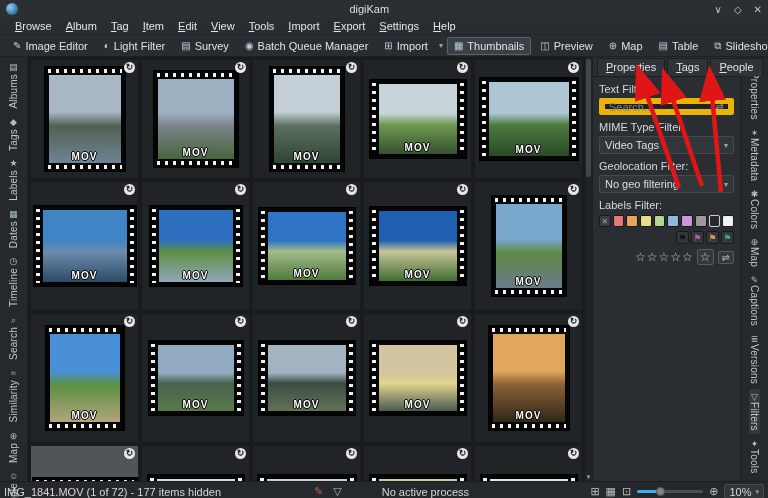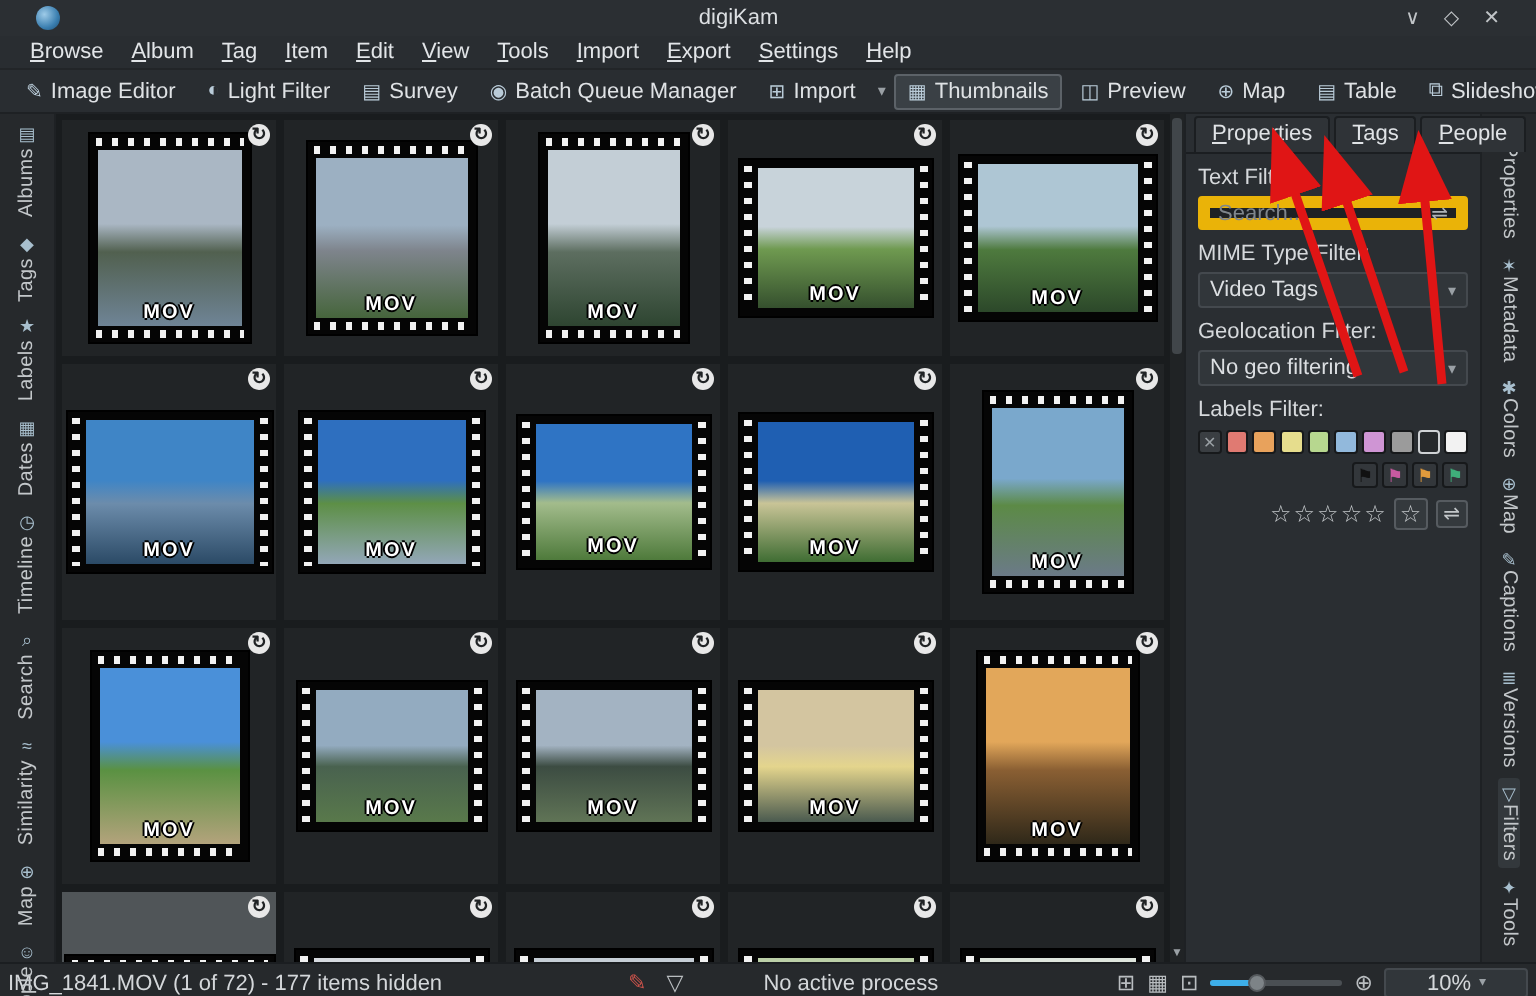--- a/index.html
+++ b/index.html
@@ -1,20 +1,20 @@
 <!DOCTYPE html>
 <html><head>
 <meta charset="utf-8">
 <style>
   html,body{margin:0;padding:0;background:#1a1d1f;}
   *{box-sizing:border-box;font-family:"Liberation Sans",sans-serif;}
   .app{position:relative;width:768px;height:498px;background:#2a2e32;color:#d8dbde;overflow:hidden;}
 
   
-  .titlebar{height:18px;background:#2b2f33;display:flex;align-items:center;padding:0 18px;font-size:11px;color:#cfd2d5;}
+  .titlebar{height:18px;background:#2b2f33;display:flex;align-items:center;padding:0 6px;font-size:11px;color:#cfd2d5;}
   .app-icon{width:12px;height:12px;border-radius:50%;background:radial-gradient(circle at 35% 35%,#9ecbe8,#3b7fb0 60%,#1d4e74);margin-right:6px;flex:0 0 auto;}
   .tb-title{flex:1;text-align:center;color:#dcdfe2;}
   .winbtns{display:flex;gap:12px;color:#c0c4c7;font-size:10px;}
   .winbtns span{cursor:default;}
 
   
   .menubar{height:17px;background:#292d31;display:flex;align-items:center;padding:0 8px;gap:0;font-size:11px;border-bottom:1px solid #222528;}
   .menu-item{padding:1px 7px;color:#e2e5e8;display:inline-block;}
   .menu-item::first-letter{text-decoration:underline;}
 
@@ -89,21 +89,21 @@
   .sb-left{width:300px;white-space:nowrap;overflow:hidden;}
   .badge{width:160px;height:14px;background:linear-gradient(180deg,#9ada9a,#85cc85);border:1px solid #3f8f3f;border-radius:2px;color:#17301a;padding:0 4px;line-height:13px;font-size:11px;}
   .sb-icon{margin-left:10px;font-size:11px;}
   .sb-red{color:#c8524a;}
   .sb-gray{color:#b9bdc0;}
   .sb-proc{margin-left:40px;white-space:nowrap;}
   .sb-zoomgrp{margin-left:auto;display:flex;align-items:center;gap:6px;}
   .zslider{width:66px;height:3px;background:#4a4f53;border-radius:2px;position:relative;}
   .zslider .zfill{position:absolute;left:0;top:0;bottom:0;width:22px;background:#3daee9;border-radius:2px;}
   .zslider .zhandle{position:absolute;left:19px;top:-3px;width:9px;height:9px;border-radius:50%;background:#7d8387;border:1px solid #55595d;}
-  .zval{background:#31363a;border:1px solid #44494e;border-radius:2px;padding:0 20px;height:15px;line-height:14px;display:flex;align-items:center;gap:4px;}
+  .zval{background:#31363a;border:1px solid #44494e;border-radius:2px;padding:0 4px;height:15px;line-height:14px;display:flex;align-items:center;gap:4px;}
   .zval .caret{font-size:7px;color:#9aa0a5;}
 
   .arrows{position:absolute;inset:0;pointer-events:none;z-index:50;}
 </style>
 </head>
 <body>
 
 <div class="app">
 
   <div class="titlebar">

